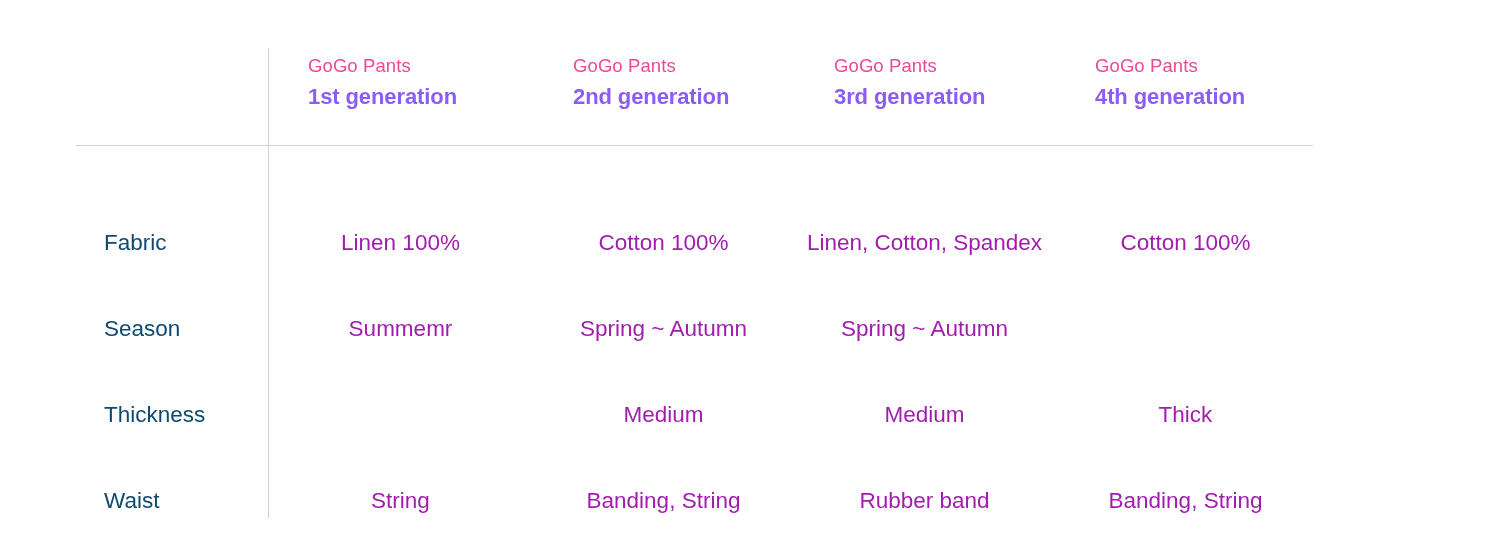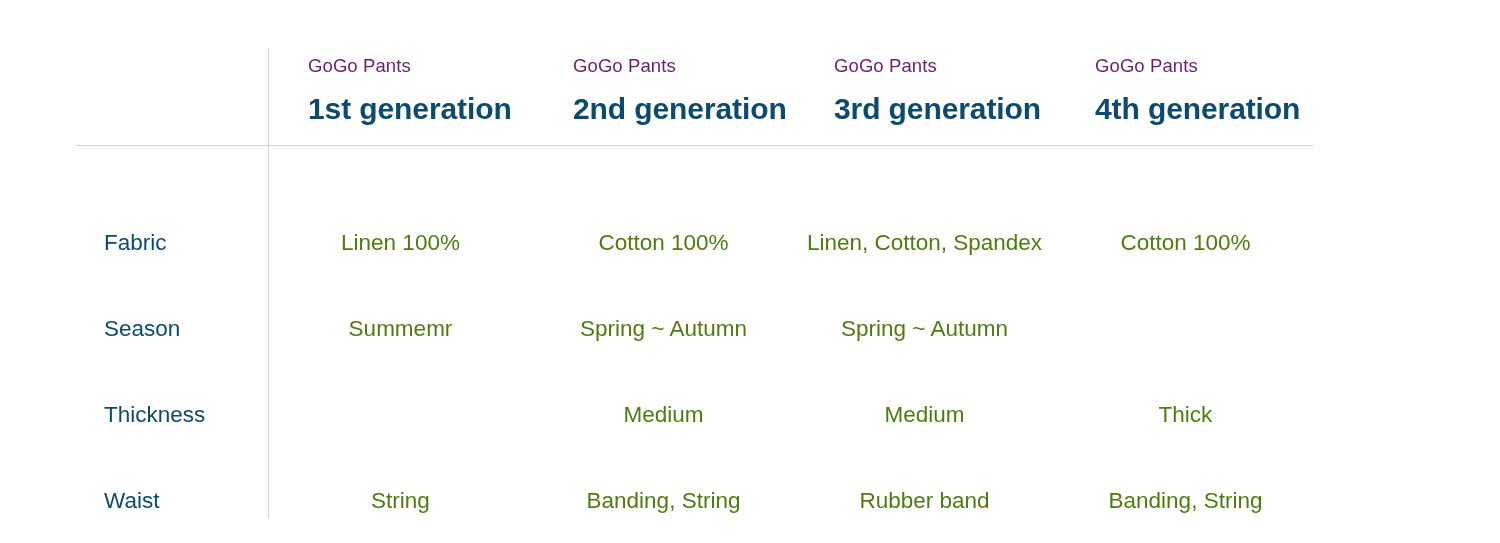--- a/index.html
+++ b/index.html
@@ -64,52 +64,52 @@
     box-sizing: border-box;
     text-align: left;
   }
   .head-cell.c1 { grid-column: 2; }
   .head-cell.c2 { grid-column: 3; }
   .head-cell.c3 { grid-column: 4; }
   .head-cell.c4 { grid-column: 5; }
 
   .head-brand {
     display: block;
-    color: #701a75;
+    color: #ec4899;
     font-size: 18.5px;
     font-weight: 400;
     line-height: 1.25;
     letter-spacing: 0.1px;
   }
   .head-gen {
     display: block;
-    color: #0c4a6e;
-    font-size: 30px;
+    color: #8b5cf6;
+    font-size: 22px;
     font-weight: 700;
     line-height: 1.3;
-    margin-top: 12px;
+    margin-top: 6px;
     letter-spacing: -0.1px;
   }
 
   
   .row-label {
     grid-column: 1;
     display: flex;
     align-items: center;
     padding-left: 104px;
     box-sizing: border-box;
     color: #0c4a6e;
     font-size: 22.5px;
     font-weight: 400;
   }
   .cell {
     display: flex;
     align-items: center;
     justify-content: center;
-    color: #4d7c0f;
+    color: #a21caf;
     font-size: 22.5px;
     font-weight: 400;
     white-space: nowrap;
   }
   .r1 { grid-row: 4; }
   .r2 { grid-row: 5; text-align: right; }
   .r3 { grid-row: 6; }
   .r4 { grid-row: 7; text-align: right; }
   .k1 { grid-column: 2; }
   .k2 { grid-column: 3; }

